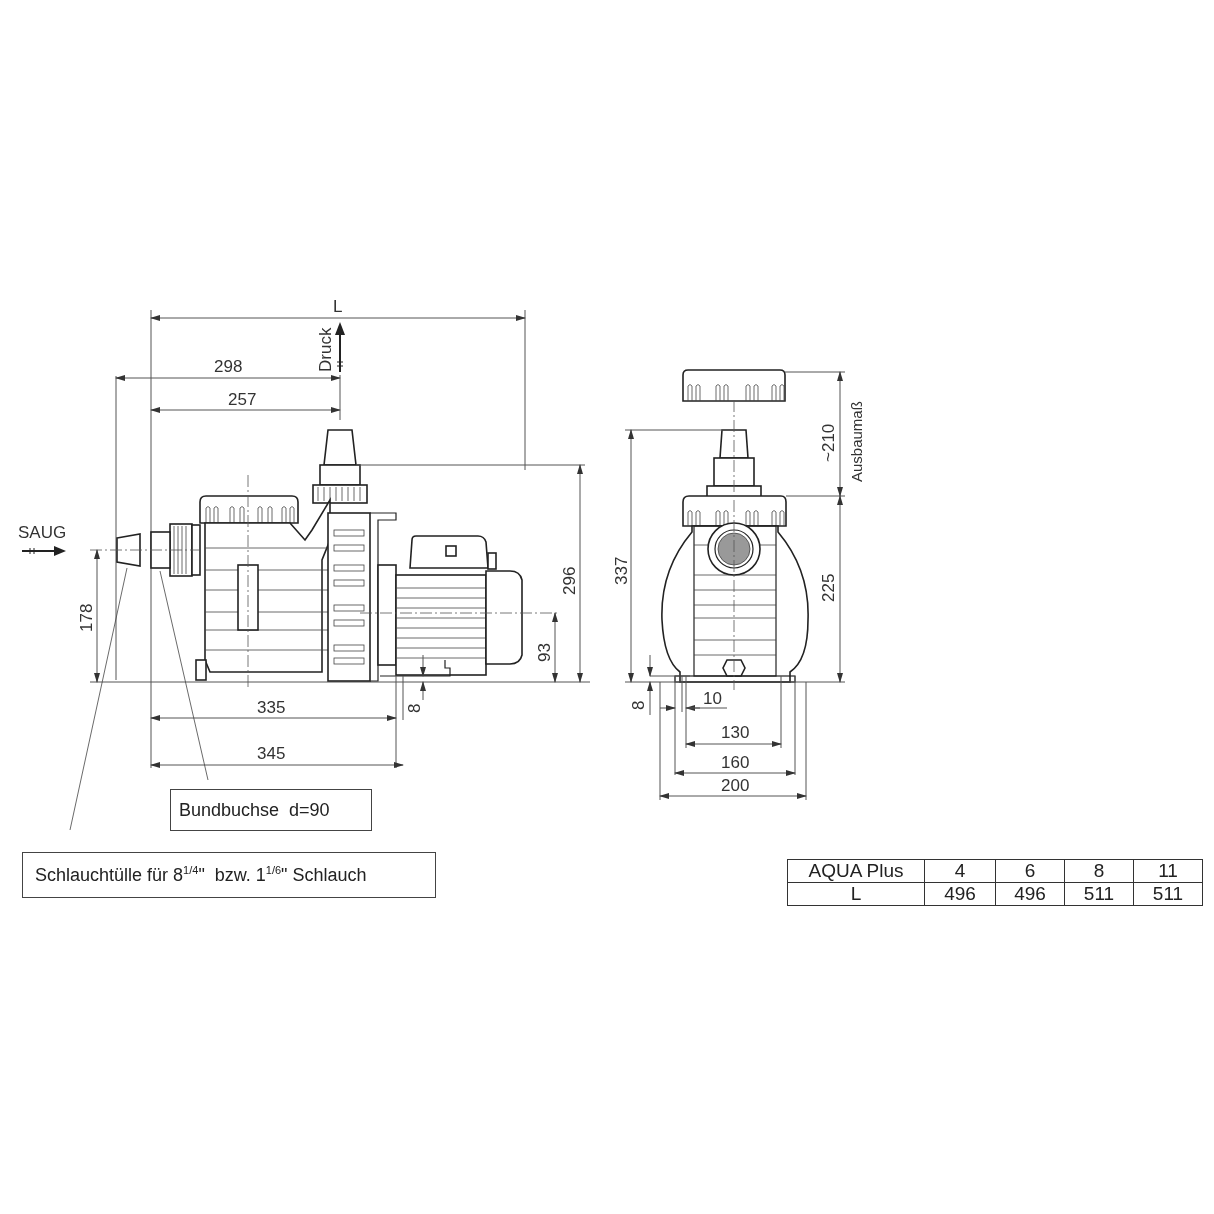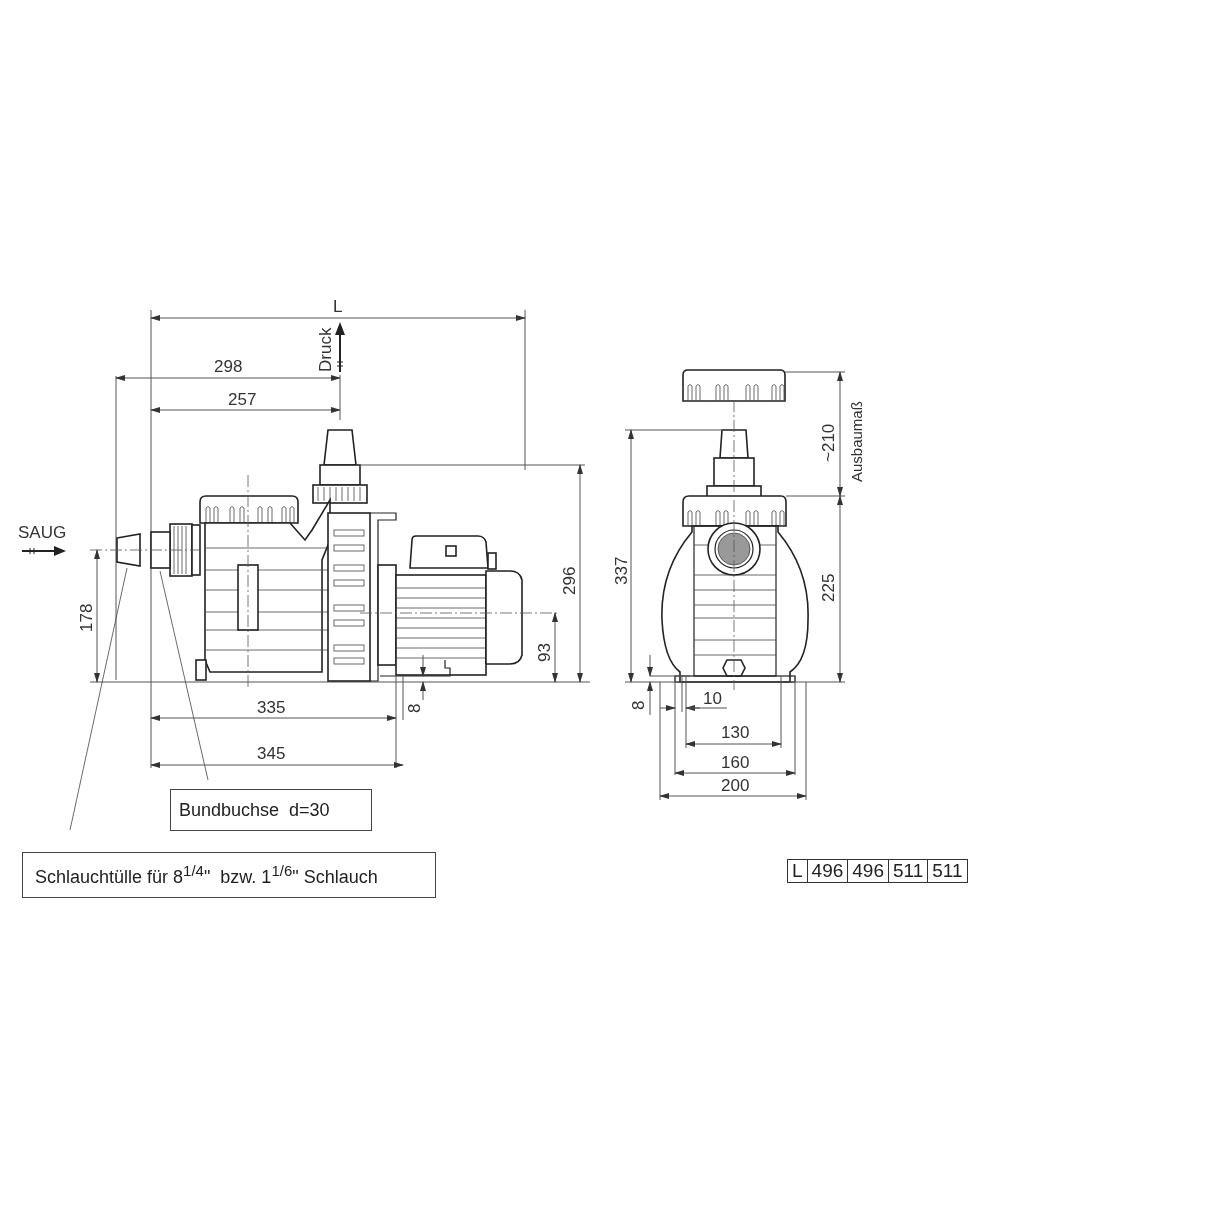--- a/index.html
+++ b/index.html
@@ -7,21 +7,21 @@
   svg { position:absolute; left:0; top:0; }
   .dim { stroke:#555; stroke-width:1; fill:none; }
   .obj { stroke:#222; stroke-width:1.6; fill:#fff; }
   .objf { stroke:#222; stroke-width:1.2; fill:none; }
   .thin { stroke:#444; stroke-width:0.8; fill:none; }
   .center { stroke:#555; stroke-width:0.8; stroke-dasharray:12 3 2 3; fill:none; }
   .lbl { font-family:"Liberation Sans", sans-serif; font-size:17px; fill:#333; }
   .box { position:absolute; border:1.5px solid #444; background:#fff; font-family:"Liberation Sans", sans-serif; font-size:18px; color:#222; display:flex; align-items:center; }
   table.spec { position:absolute; left:787px; top:859px; border-collapse:collapse; font-family:"Liberation Sans", sans-serif; font-size:19px; color:#222; }
   table.spec td { border:1.5px solid #333; text-align:center; height:22px; padding:0 4px; }
-  sup.f { font-size:15px; }
+  sup.f { font-size:11px; }
 </style>
 </head>
 <body>
 
 <svg width="1214" height="1214" viewBox="0 0 1214 1214">
   <defs>
     <marker id="ar" markerWidth="10" markerHeight="6" refX="9" refY="3" orient="auto" markerUnits="userSpaceOnUse">
       <path d="M0,0 L10,3 L0,6 z" fill="#333"></path>
     </marker>
     <marker id="al" markerWidth="10" markerHeight="6" refX="1" refY="3" orient="auto" markerUnits="userSpaceOnUse">
@@ -258,28 +258,35 @@
 
     <line class="dim" x1="675" y1="773" x2="795" y2="773" marker-start="url(#al)" marker-end="url(#ar)"></line>
     <text class="lbl" x="721" y="768">160</text>
 
     <line class="dim" x1="660" y1="796" x2="806" y2="796" marker-start="url(#al)" marker-end="url(#ar)"></line>
     <text class="lbl" x="721" y="791">200</text>
   </g>
 </svg>
 
 <div class="box" style="left:170px; top:789px; width:192px; height:40px; padding-left:8px;">
-  <span style="white-space:pre">Bundbuchse  d=30</span>
+  <span style="white-space:pre">Bundbuchse  d=90</span>
 </div>
 <div class="box" style="left:22px; top:852px; width:400px; height:44px; padding-left:12px;">
   <span style="white-space:pre"><span>Schlauchtülle für 8</span><sup class="f">1/4</sup><span>"  bzw. 1</span><sup class="f">1/6</sup><span>" Schlauch</span></span>
 </div>
 
 <table class="spec">
   <tbody>
+      <tr>
+    <td style="width:128px">AQUA Plus</td>
+    <td style="width:62px">4</td>
+    <td style="width:60px">6</td>
+    <td style="width:60px">8</td>
+    <td style="width:60px">11</td>
+  </tr>
   <tr>
     <td>L</td>
     <td>496</td>
     <td>496</td>
     <td>511</td>
     <td>511</td>
   </tr>
 </tbody>
   </table>
 

